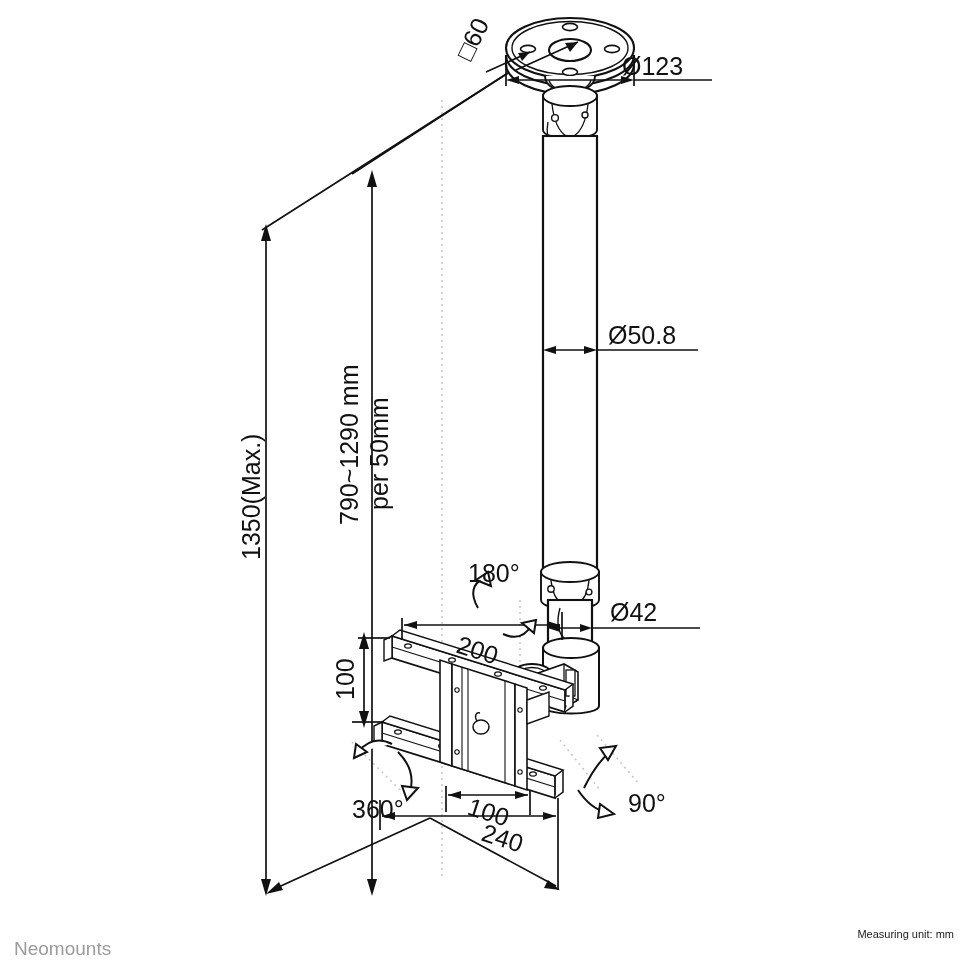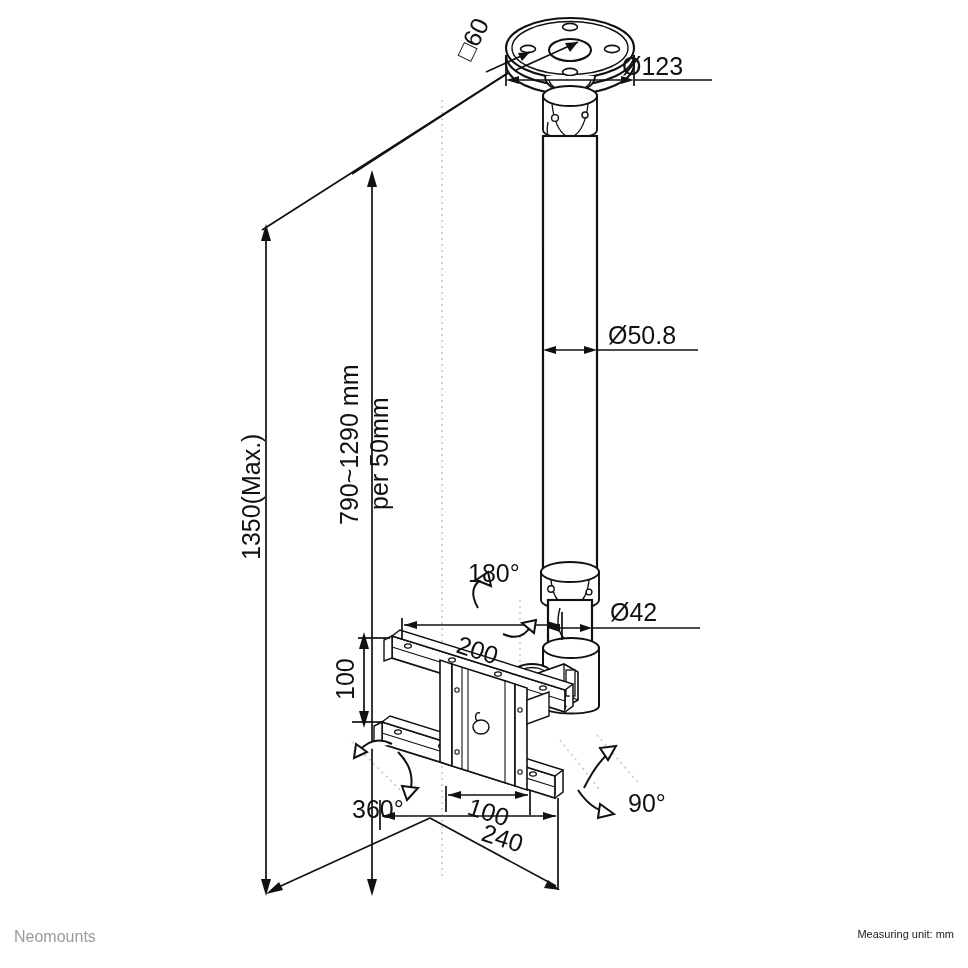--- a/index.html
+++ b/index.html
@@ -29,22 +29,22 @@
   .footer-bar {
     position: absolute;
     left: 0;
     bottom: 0;
     width: 968px;
     height: 60px;
   }
   .brand-label {
     position: absolute;
     left: 14px;
-    top: 20px;
-    font-size: 16px;
+    top: 30px;
+    font-size: 19px;
     color: #9b9b9b;
     letter-spacing: 0px;
     font-family: "Liberation Sans", sans-serif;
     white-space: nowrap;
   }
   .unit-label {
     position: absolute;
     right: 14px;
     top: 20px;
     font-size: 11px;

